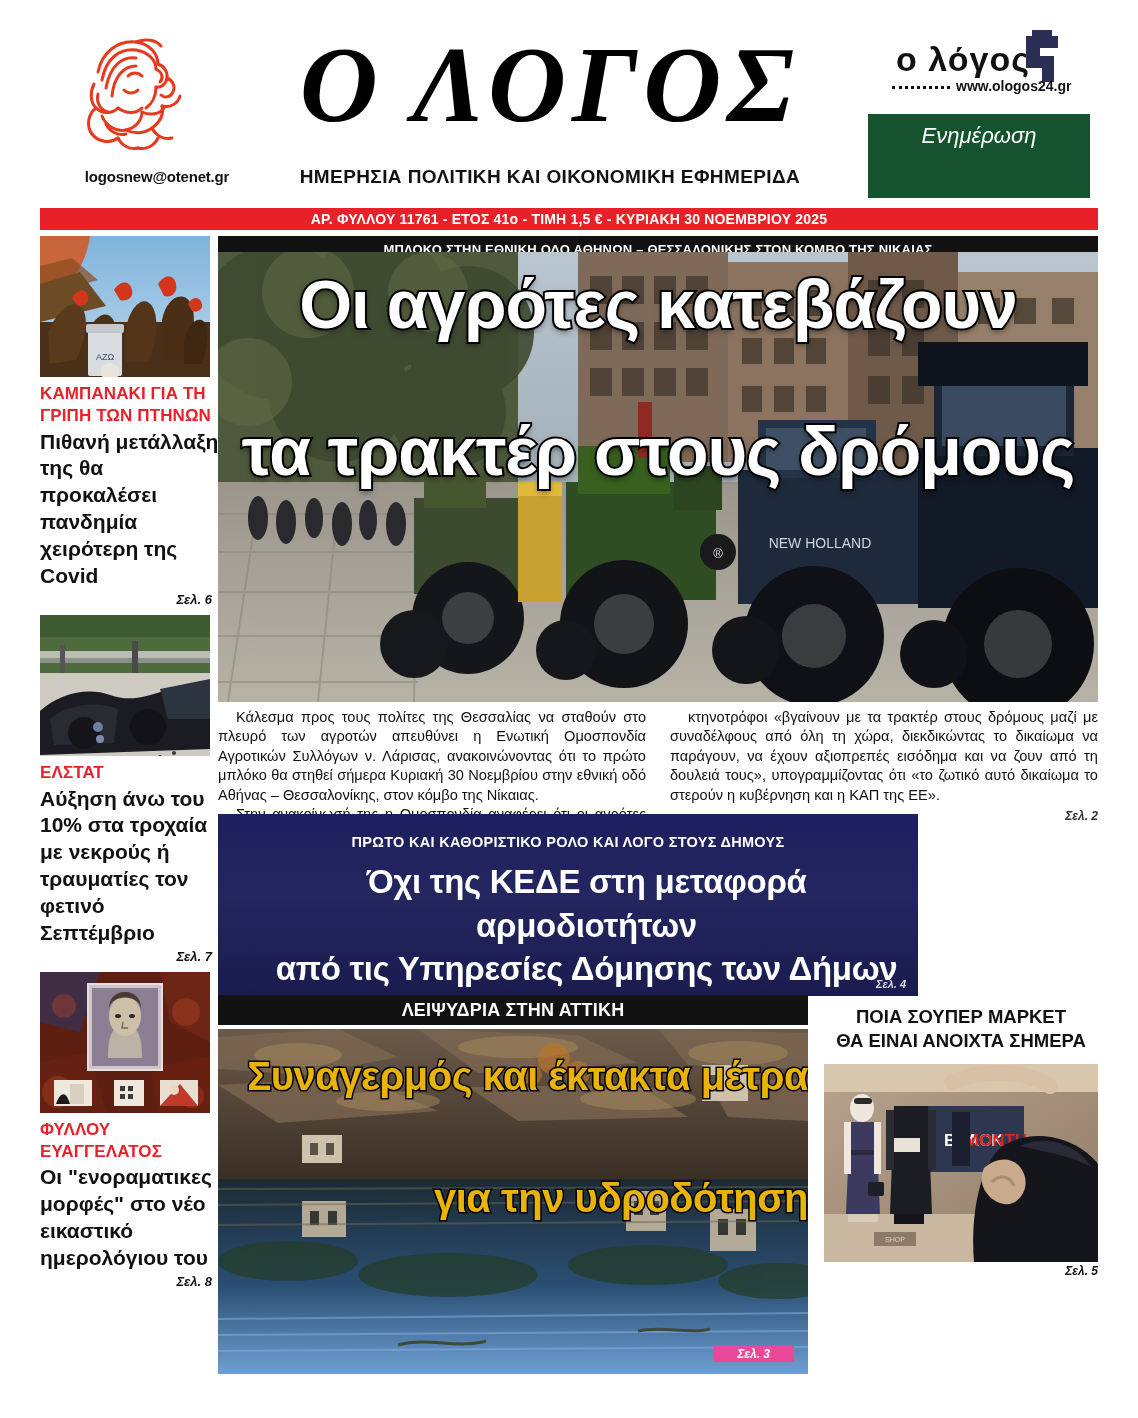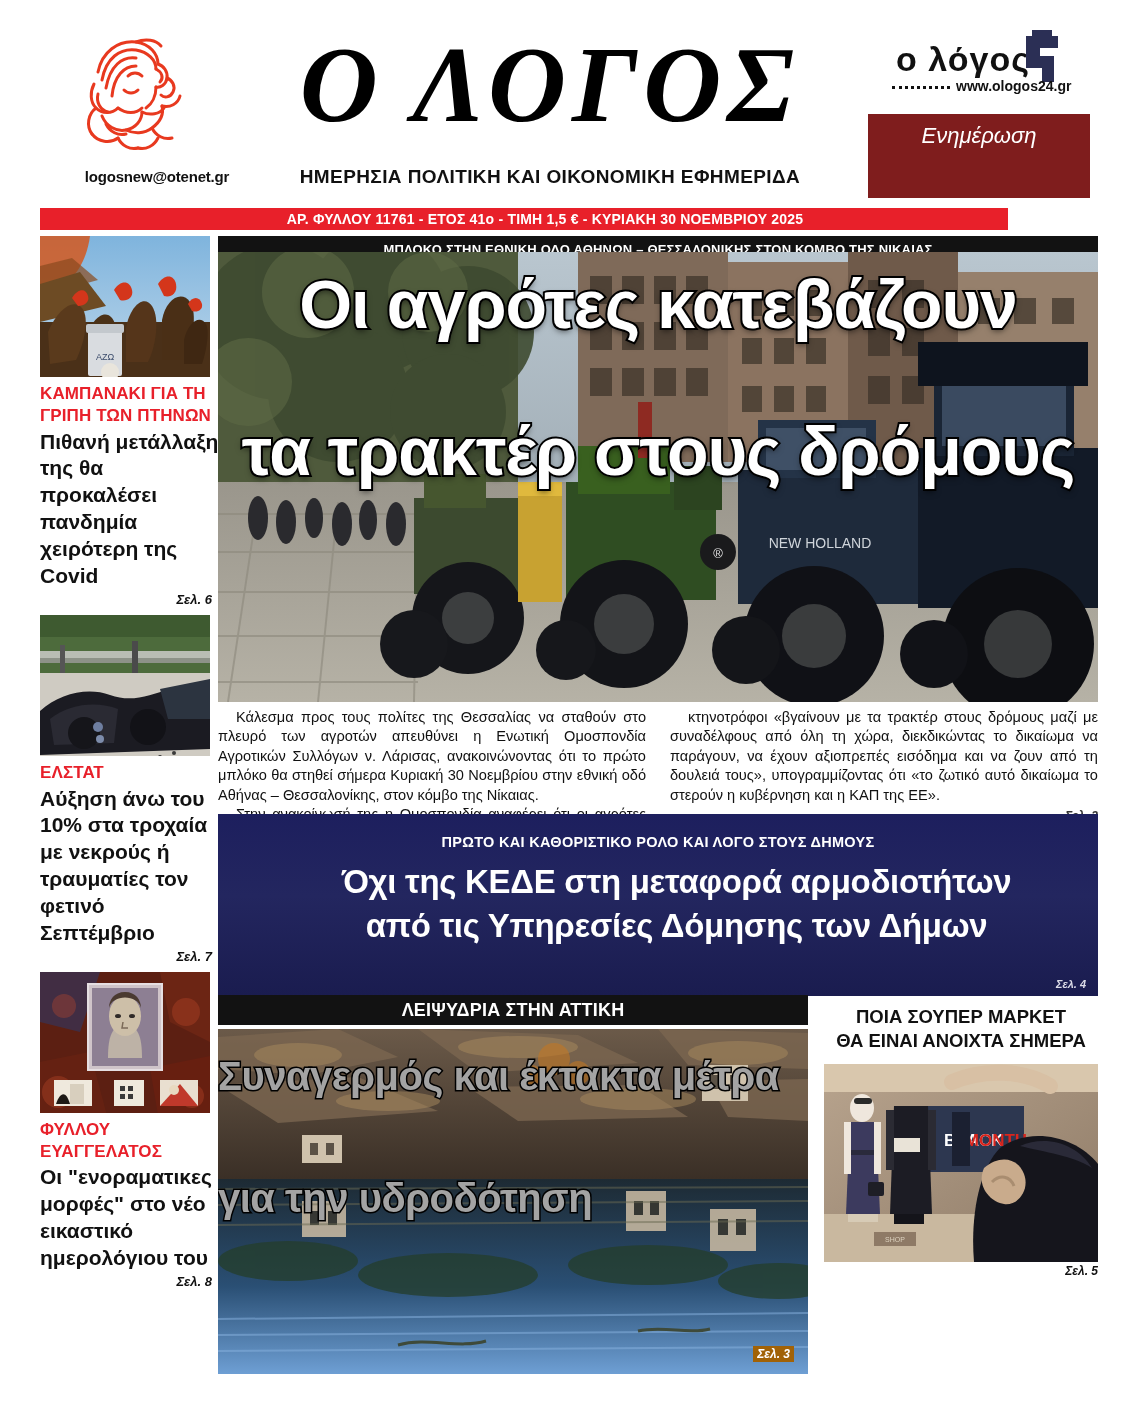--- a/index.html
+++ b/index.html
@@ -23,27 +23,27 @@
     font-size:19px;font-weight:bold;letter-spacing:0.4px;color:#111;}
 
   .brandbox{position:absolute;left:868px;top:36px;width:222px;height:165px;}
   .brand-web{position:relative;width:222px;height:72px;}
   .brand-word{position:absolute;left:28px;top:4px;font-size:34px;font-weight:bold;
     letter-spacing:1px;color:#111;}
   .brand-mark{position:absolute;left:152px;top:-6px;width:44px;height:58px;}
   .brand-rule{position:absolute;left:24px;top:50px;width:58px;height:3px;
     border-top:3px dotted #111;}
   .brand-url{position:absolute;left:88px;top:42px;font-size:14px;font-weight:bold;color:#111;}
-  .brand-slogan{position:absolute;left:0;top:78px;width:222px;height:84px;background:#7f1d1d;
+  .brand-slogan{position:absolute;left:0;top:78px;width:222px;height:84px;background:#14532d;
     color:#fff;text-align:center;font-style:italic;font-size:22px;line-height:40px;
     padding-top:2px;box-sizing:border-box;}
 
   
-  .datebar{position:absolute;left:40px;top:208px;width:926px;height:22px;
-    background:#e8202a;padding-left:42px;}
+  .datebar{position:absolute;left:40px;top:208px;width:1058px;height:22px;
+    background:#e8202a;}
   .datebar span{display:block;text-align:center;color:#fff;font-size:14px;
     font-weight:bold;line-height:22px;letter-spacing:0.2px;}
 
   
   .sidebar{position:absolute;left:40px;top:236px;width:180px;}
   .sb-item{position:relative;margin-bottom:8px;}
   .sb-photo{width:170px;height:141px;position:relative;overflow:hidden;border:0;}
   .sb-kicker{color:#e8202a;font-size:17px;font-weight:bold;line-height:1.28;
     margin-top:6px;letter-spacing:0.1px;}
   .sb-head{color:#111;font-size:21px;font-weight:bold;line-height:1.28;margin-top:2px;}
@@ -66,41 +66,41 @@
   .lead-body{position:relative;width:880px;margin-top:6px;height:100px;}
   .col{position:absolute;top:0;width:428px;font-size:14.6px;line-height:19.4px;
     text-align:justify;color:#111;}
   .col p{margin:0;text-indent:18px;}
   .col.left{left:0;}
   .col.right{left:452px;}
   .ref{text-align:right;font-size:12px;font-weight:bold;font-style:italic;
     color:#333;margin-top:2px;}
 
   
-  .kede{position:relative;width:880px;height:182px;margin-top:6px;
+  .kede{position:relative;width:700px;height:182px;margin-top:6px;
     background:linear-gradient(180deg,#1d1f5e 0%,#23265f 45%,#1a1c4f 100%);
     color:#fff;overflow:hidden;}
   .kede-kicker{text-align:center;font-size:14.5px;font-weight:bold;padding-top:20px;
     letter-spacing:0.3px;}
   .kede-head{text-align:center;font-size:33px;font-weight:bold;line-height:1.32;
     margin-top:10px;letter-spacing:-0.3px;padding-left:37px;}
   .kede-ref{position:absolute;right:12px;bottom:6px;font-size:11px;font-weight:bold;
     font-style:italic;color:#dcdce8;}
 
   
   .bottom{position:absolute;left:218px;top:995px;width:840px;height:380px;}
   .bl{position:absolute;left:0;top:0;width:590px;}
   .bl .blackbar{height:30px;line-height:30px;font-size:18px;}
   .water-photo{position:relative;width:590px;height:345px;overflow:hidden;margin-top:4px;background:#223;}
-  .water-head{position:absolute;left:0;top:26px;width:590px;text-align:left;
-    font-size:40px;line-height:1.05;font-weight:bold;color:#a3a3a3;
+  .water-head{position:absolute;left:0;top:26px;width:590px;text-align:right;
+    font-size:40px;line-height:1.05;font-weight:bold;color:#eab308;
     -webkit-text-stroke:3px #000;paint-order:stroke fill;letter-spacing:-0.5px;}
   .water-head .l2{display:block;margin-top:80px;}
-  .water-ref{position:absolute;right:14px;bottom:12px;background:#a16207;color:#fff;
-    font-size:12px;font-weight:bold;font-style:italic;padding:1px 4px;}
+  .water-ref{position:absolute;right:14px;bottom:12px;background:#ec4899;color:#fff;
+    font-size:12px;font-weight:bold;font-style:italic;padding:1px 24px;}
 
   .br{position:absolute;left:606px;top:0;width:274px;}
   .br-head{text-align:center;font-size:18.5px;font-weight:bold;line-height:1.32;
     color:#111;padding-top:10px;}
   .sm-photo{width:274px;height:198px;margin-top:10px;position:relative;overflow:hidden;background:#332;}
   .br-foot{text-align:center;font-size:20px;font-weight:bold;line-height:1.3;
     color:#111;margin-top:10px;}
   .br-ref{text-align:right;font-size:12px;font-weight:bold;font-style:italic;
     color:#111;margin-top:2px;}
   svg{display:block;}

